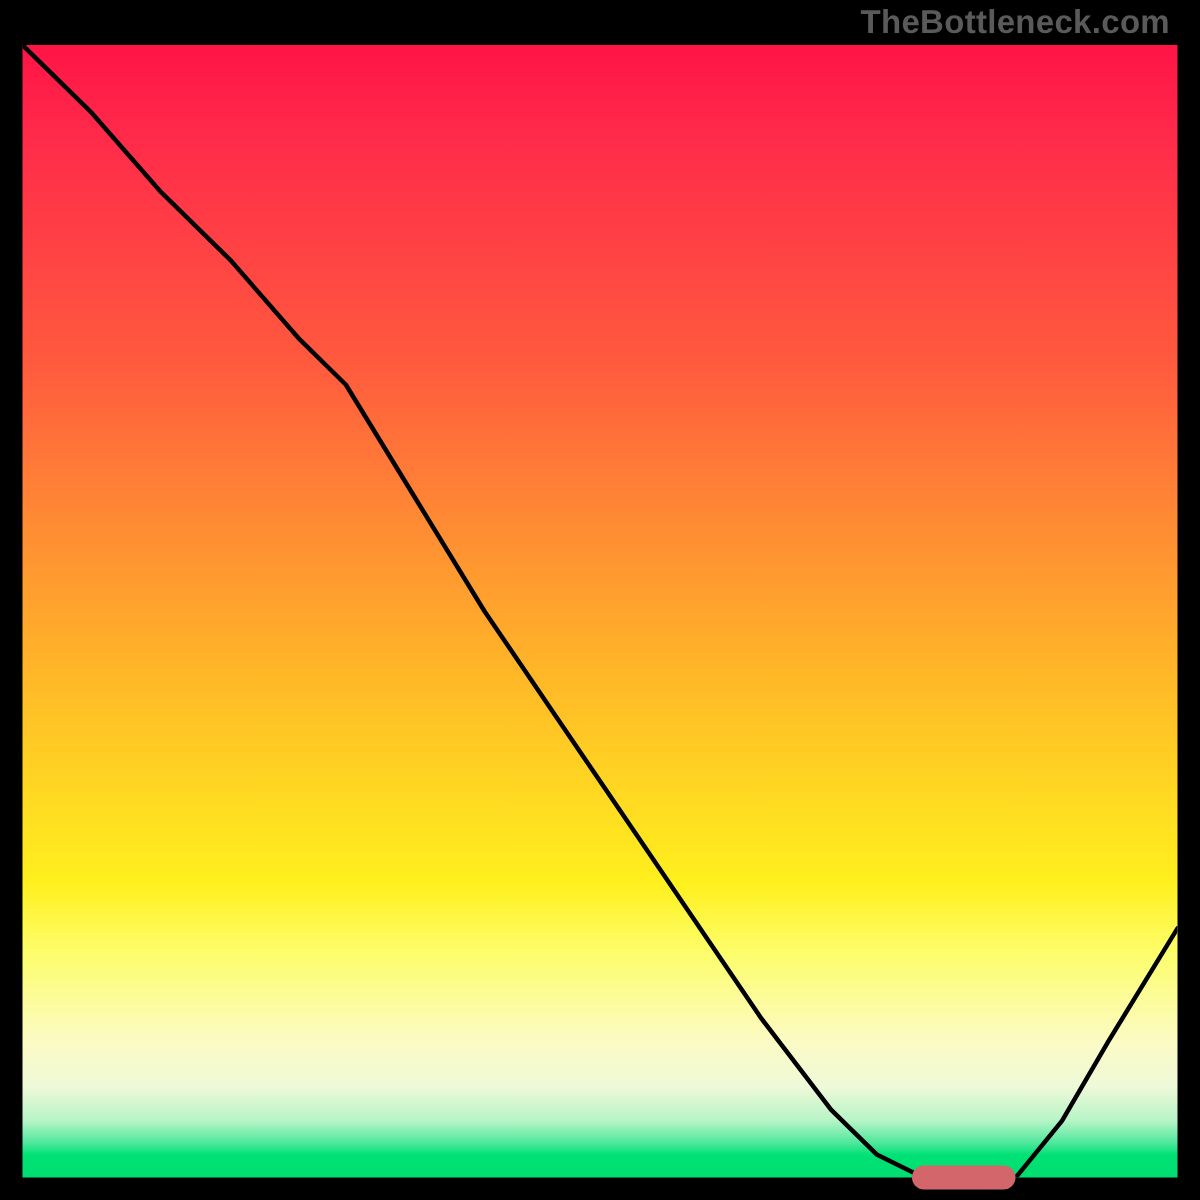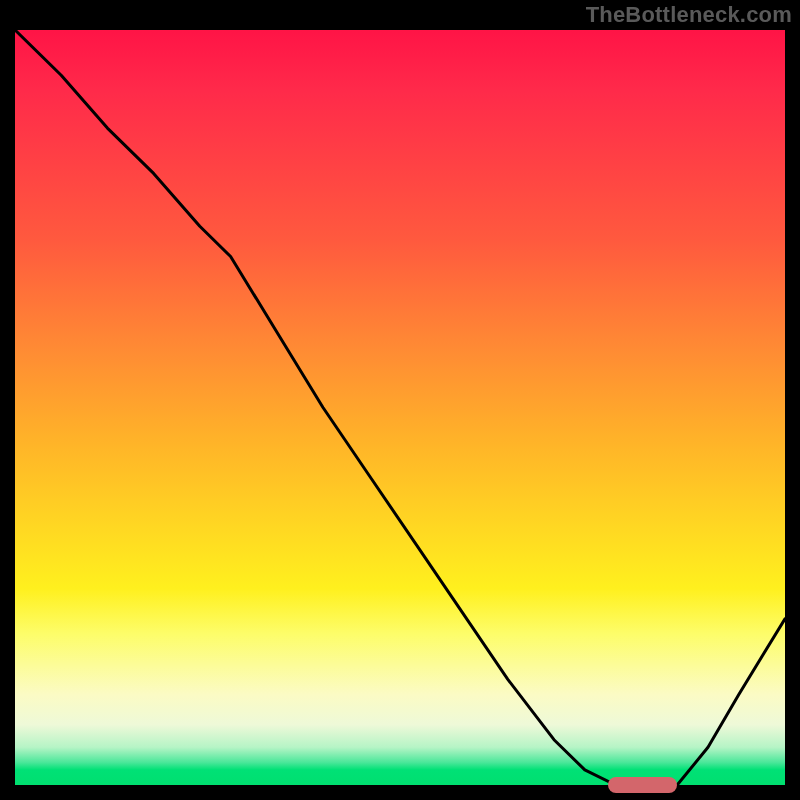--- a/index.html
+++ b/index.html
@@ -46,21 +46,21 @@
   .marker {
     position: absolute;
     width: 72px;
     height: 16px;
     border-radius: 8px;
     background: #d3666b;
   }
   .watermark {
     position: absolute;
     top: 2px;
-    right: 8px;
+    right: 20px;
     color: #5a5a5a;
     font-size: 22px;
     font-weight: 600;
     letter-spacing: 0.2px;
     user-select: none;
   }
 </style>
 </head>
 <body>
 

